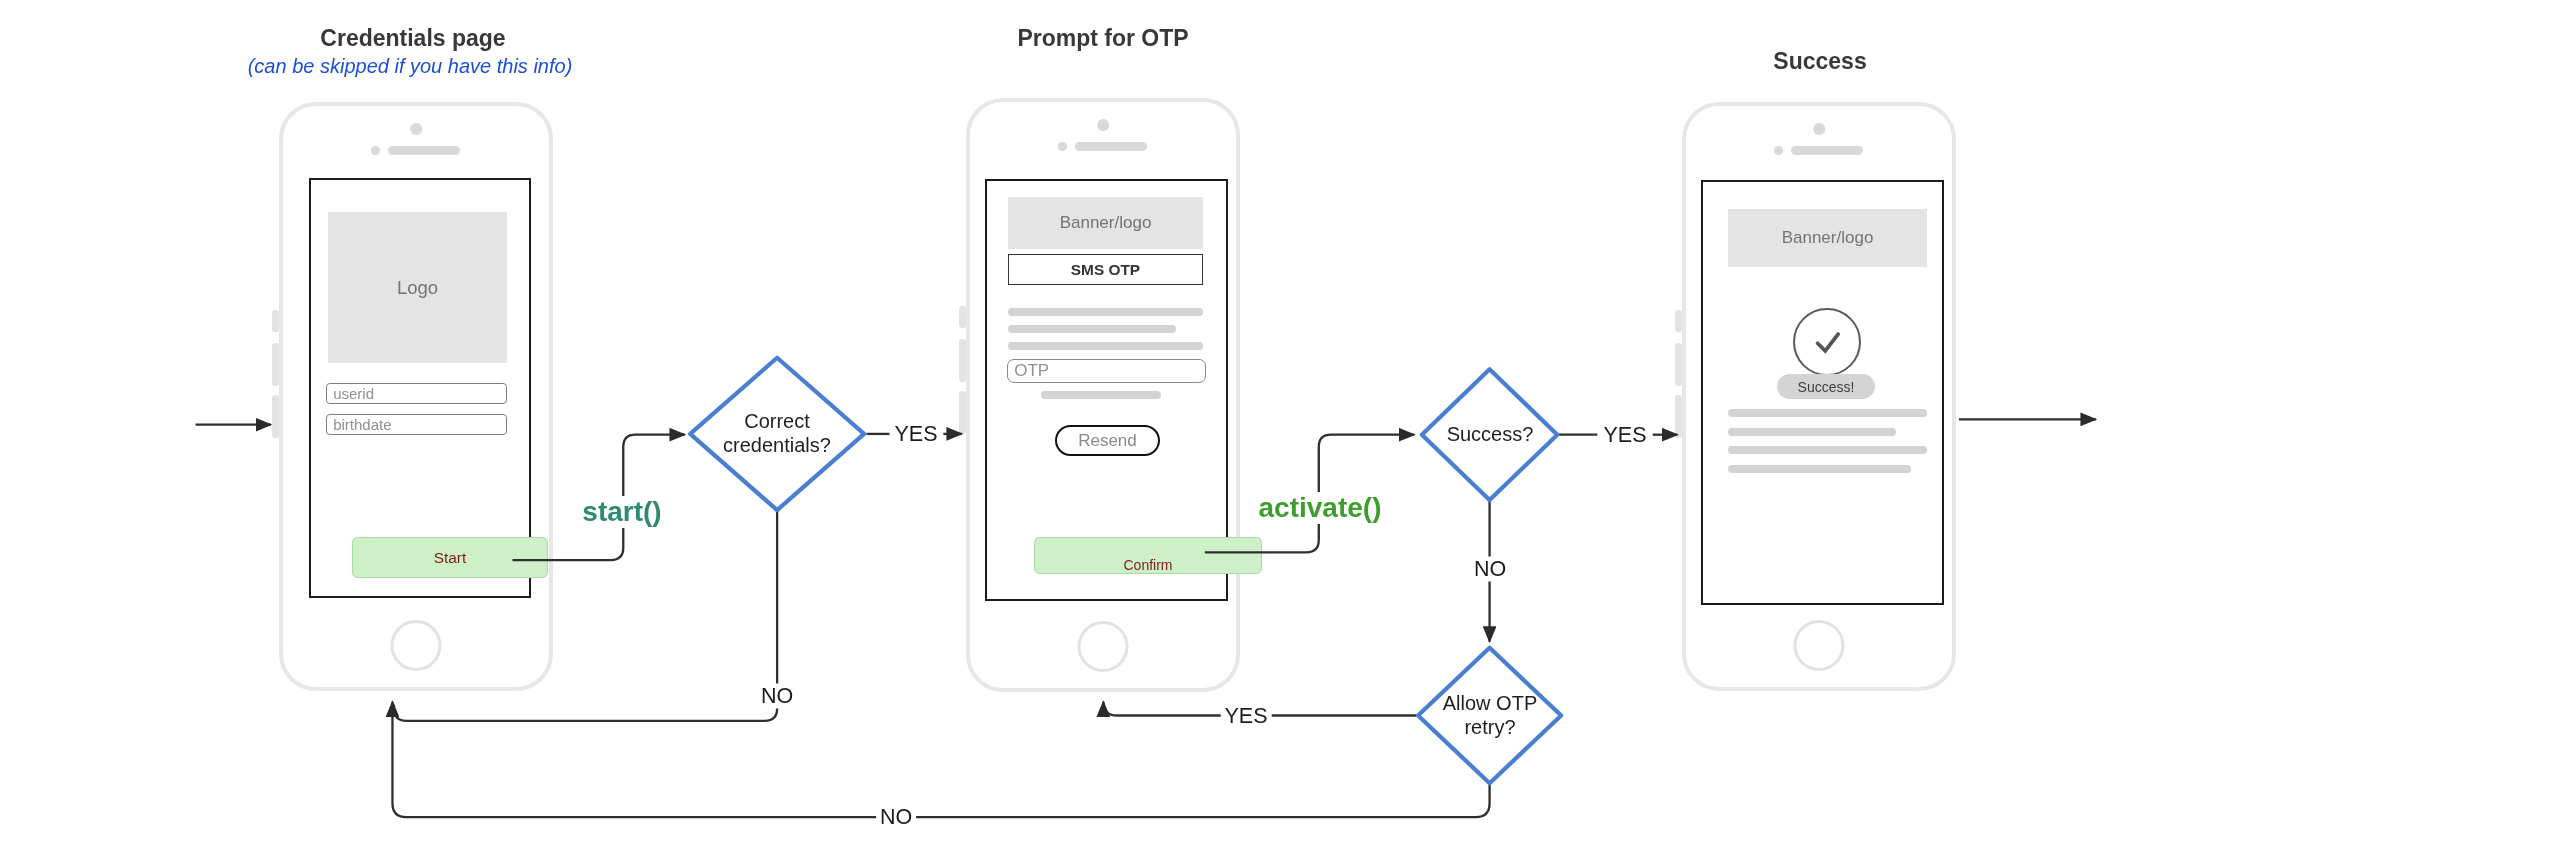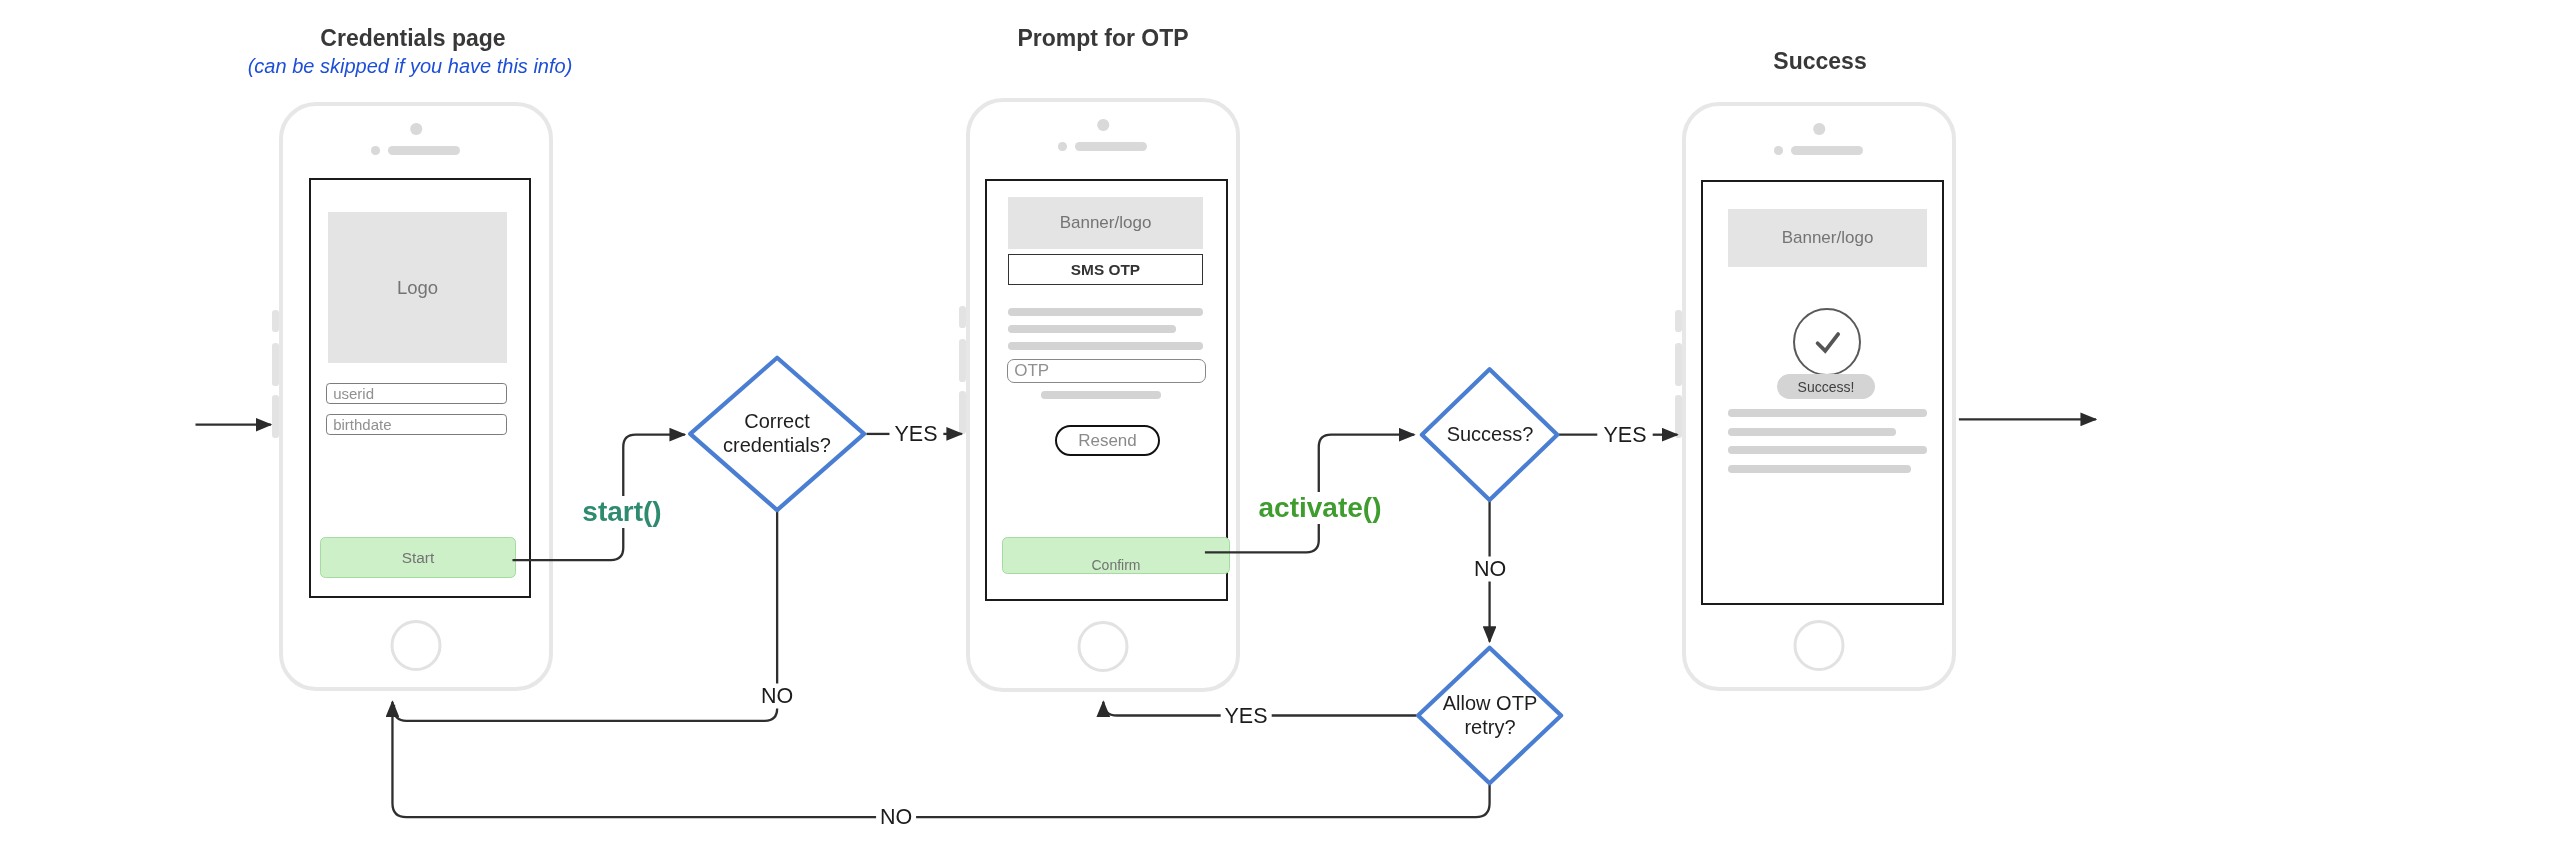--- a/index.html
+++ b/index.html
@@ -22,21 +22,21 @@
   .phone .camera{position:absolute;left:50%;top:17px;transform:translateX(-50%);width:11.5px;height:11.5px;border-radius:50%;background:#d9d9d9;}
   .phone .spk-dot{position:absolute;left:calc(50% - 45px);top:40px;width:8.5px;height:8.5px;border-radius:50%;background:#d9d9d9;}
   .phone .spk-bar{position:absolute;left:calc(50% - 28px);top:40px;width:72px;height:8.5px;border-radius:4.6px;background:#d9d9d9;}
   .phone .nub{position:absolute;left:-10.8px;width:7px;border-radius:3.1px;background:#e3e3e3;}
   .phone .home{position:absolute;left:50%;transform:translateX(-50%);width:45px;height:45px;border-radius:50%;border:3.1px solid #e2e2e2;background:#fff;}
   .screen{position:absolute;border:2.3px solid #1b1b1b;background:#fff;box-sizing:border-box;}
   .ghost{position:absolute;background:#d3d3d3;border-radius:3.8px;height:7.7px;}
   .graybox{position:absolute;background:#e4e4e4;display:flex;align-items:center;justify-content:center;color:#747474;}
   .wire-input{position:absolute;border:1.5px solid #7c7c7c;border-radius:3.8px;background:#fff;box-sizing:border-box;font-family:"Liberation Sans",sans-serif;font-size:15px;color:#555;padding:0 6.2px;outline:none;}
   .wire-input::placeholder{color:#909090;opacity:1;}
-  .greenbtn{position:absolute;background:#cdf0c8;border:1.5px solid #a3dba0;border-radius:5.4px;display:flex;align-items:center;justify-content:center;color:#737373;cursor:pointer;box-sizing:border-box;}
+  .greenbtn{position:absolute;background:#cdf0c8;border:1.5px solid #a3dba0;border-radius:5.4px;display:flex;align-items:center;justify-content:center;color:#7f1d1d;cursor:pointer;box-sizing:border-box;margin-left:32px;}
 
   
   svg.wires{position:absolute;left:0;top:0;pointer-events:none;}
   .edge{stroke:#2f2f2f;stroke-width:3;fill:none;}
   .diamond{fill:#fff;stroke:#4a7ed2;stroke-width:5.5;stroke-linejoin:round;}
 
   
   .dec-label{position:absolute;transform:translate(-50%,-50%);text-align:center;font-size:20px;line-height:1.18;color:#1f1f1f;}
   .edge-label{position:absolute;transform:translate(-50%,-50%);background:#fff;padding:0 3.8px;font-size:21.5px;color:#1c1c1c;}
   .api-label{position:absolute;transform:translate(-50%,-50%);background:#fff;padding:0 6.2px;font-size:28px;font-weight:bold;}

